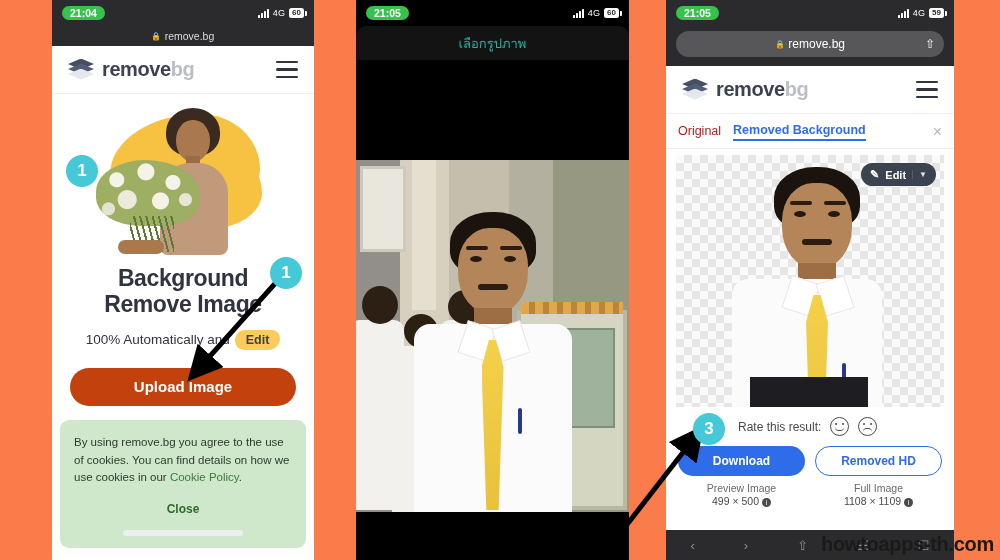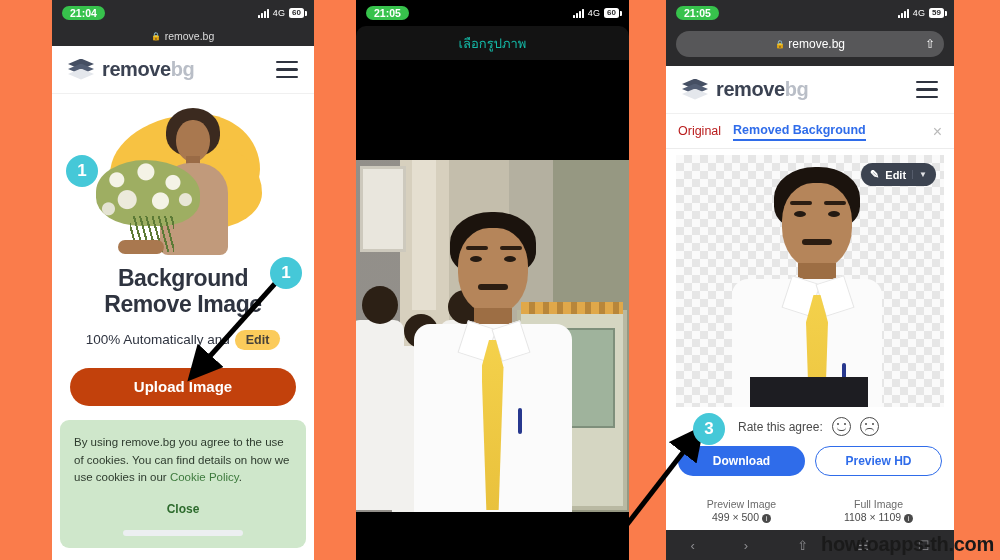--- a/index.html
+++ b/index.html
@@ -258,21 +258,21 @@
             border-bottom:1.6px solid #4a4a4a; border-radius:0 0 9px 9px;}
   .smiley.sad i{bottom:3px; border-bottom:none; border-top:1.6px solid #4a4a4a; border-radius:9px 9px 0 0;}
   .dl-row { display:flex; gap:10px; padding: 10px 12px 0; }
   .dl { flex:1; text-align:center; }
   .dl button {
     width:100%; height:30px; border-radius:16px; font-size:12px; font-weight:bold;
     cursor:pointer; font-family:"Liberation Sans", sans-serif;
   }
   .dl.primary button { background:#2f6cea; color:#fff; border:none; }
   .dl.ghost button { background:#fff; color:#2f6cea; border:1.4px solid #2f6cea; }
-  .dl .cap { font-size:10.5px; color:#6b6b6b; margin-top:22px; }
+  .dl .cap { font-size:10.5px; color:#6b6b6b; margin-top:6px; }
   .dl .dim { font-size:10.5px; color:#4a4a4a; margin-top:1px; }
   .infodot { display:inline-block; width:9px; height:9px; background:#4a4a4a; color:#fff;
              border-radius:50%; font-size:7px; line-height:9px; text-align:center; margin-left:3px; }
   .p3-nav {
     position:absolute; left:0; right:0; bottom:0; height:30px; background:#2b2b2d;
     display:flex; align-items:center; justify-content:space-around; color:#8d8d90; font-size:13px;
   }
 
   
   .badge {
@@ -489,37 +489,37 @@
         <div class="m-shirt"></div>
           <div class="m-collarL"></div>
           <div class="m-collarR"></div>
         <div class="m-tie"></div>
           <div class="m-pen"></div>
         <div class="cut-belt"></div>
       </div>
     </div>
 
     <div class="rate-row">
-      <span>Rate this agree:</span>
+      <span>Rate this result:</span>
       <span class="smiley">
           <i></i>
         </span>
       <span class="smiley sad">
           <i></i>
         </span>
     </div>
 
     <div class="dl-row">
       <div class="dl primary">
         <button>Download</button>
         <div class="cap">Preview Image</div>
         <div class="dim"><span>499 × 500</span><span class="infodot">i</span></div>
       </div>
       <div class="dl ghost">
-        <button>Preview HD</button>
+        <button>Removed HD</button>
         <div class="cap">Full Image</div>
         <div class="dim"><span>1108 × 1109</span><span class="infodot">i</span></div>
       </div>
     </div>
 
     <div class="p3-nav">
       <span>‹</span>
       <span>›</span>
       <span>⇧</span>
       <span>☰</span>

